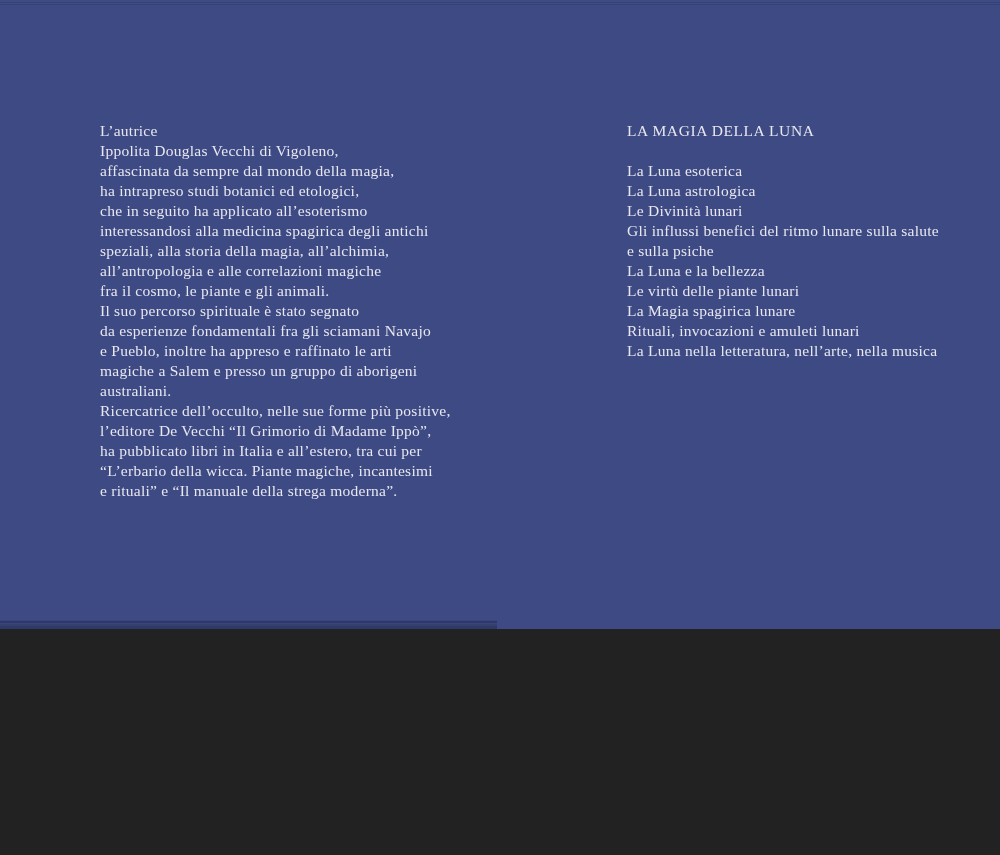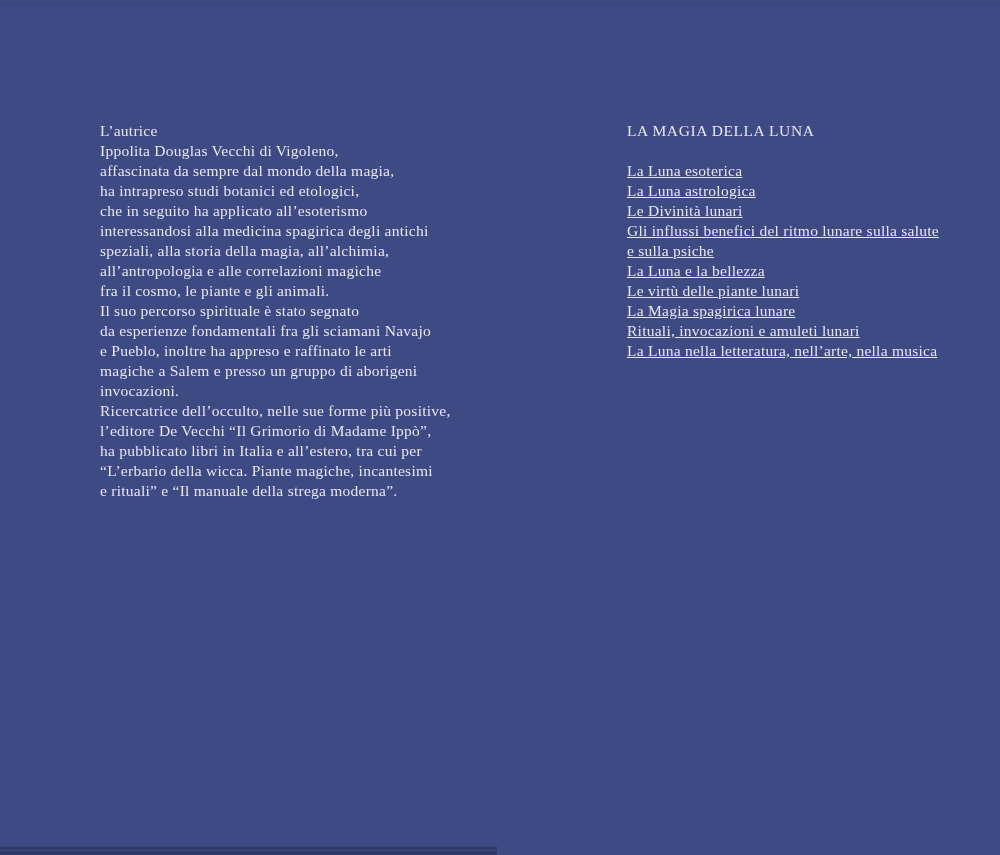--- a/index.html
+++ b/index.html
@@ -6,41 +6,41 @@
     --bg: #3d4a84;
     --ink: #e8e7ef;
     --edge-dark: #2e3968;
     --edge-mid: #39457c;
   }
   * { margin: 0; padding: 0; box-sizing: border-box; }
   html, body { background: #222; }
   .page {
     position: relative;
     width: 1000px;
-    height: 855px;
+    height: 629px;
     background: var(--bg);
     overflow: hidden;
     font-family: "Liberation Serif", "DejaVu Serif", serif;
     color: var(--ink);
   }
   .col {
     position: absolute;
     font-size: 15.5px;
     line-height: 20px;
     letter-spacing: 0.25px;
   }
   .col-left  { left: 100px; top: 121px; width: 360px; }
   .col-right { left: 627px; top: 121px; width: 320px; }
   .line { white-space: nowrap; }
   .author-bio .line { }
   .toc-title {
     letter-spacing: 0.6px;
     white-space: nowrap;
   }
-  .toc-list { margin-top: 20px; text-decoration: underline; }
+  .toc-list { margin-top: 20px; }
   .toc-list .line { font-style: normal; }
   
   .edge-bottom {
     position: absolute;
     left: 0; bottom: 0;
     width: 497px; height: 9px;
     background: repeating-linear-gradient(
       to bottom,
       var(--edge-mid) 0px, var(--edge-mid) 1px,
       var(--edge-dark) 1px, var(--edge-dark) 3px,
@@ -75,21 +75,21 @@
         <div class="line">ha intrapreso studi botanici ed etologici,</div>
         <div class="line">che in seguito ha applicato all’esoterismo</div>
         <div class="line">interessandosi alla medicina spagirica degli antichi</div>
         <div class="line">speziali, alla storia della magia, all’alchimia,</div>
         <div class="line">all’antropologia e alle correlazioni magiche</div>
         <div class="line">fra il cosmo, le piante e gli animali.</div>
         <div class="line">Il suo percorso spirituale è stato segnato</div>
         <div class="line">da esperienze fondamentali fra gli sciamani Navajo</div>
         <div class="line">e Pueblo, inoltre ha appreso e raffinato le arti</div>
         <div class="line">magiche a Salem e presso un gruppo di aborigeni</div>
-        <div class="line">invocazioni.</div>
+        <div class="line">australiani.</div>
         <div class="line">Ricercatrice dell’occulto, nelle sue forme più positive,</div>
         <div class="line">l’editore De Vecchi “Il Grimorio di Madame Ippò”,</div>
         <div class="line">ha pubblicato libri in Italia e all’estero, tra cui per</div>
         <div class="line">“L’erbario della wicca. Piante magiche, incantesimi</div>
         <div class="line">e rituali” e “Il manuale della strega moderna”.</div>
       </div>
   </div>
 
   <div class="col col-right">
     <div class="toc-title">LA MAGIA DELLA LUNA</div>

